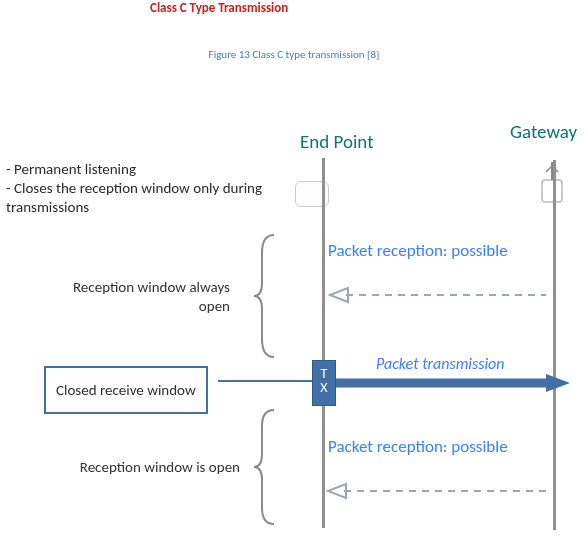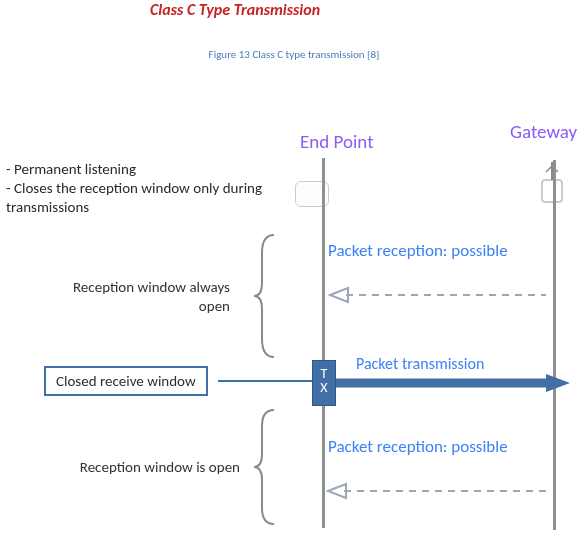--- a/index.html
+++ b/index.html
@@ -20,22 +20,21 @@
     color: var(--text);
     overflow: hidden;
     position: relative;
   }
   .title {
     position: absolute;
     top: 0px;
     left: 150px;
     font-weight: 700;
     color: var(--red-title);
-    font-size: 16px;
-    font-style: italic;
+    font-size: 13px;
   }
   .caption {
     position: absolute;
     top: 48px;
     left: 0;
     width: 100%;
     text-align: center;
     font-size: 11px;
     color: var(--caption-blue);
   }
@@ -43,21 +42,21 @@
   .stage {
     position: absolute;
     top: 108px;
     left: 0;
     width: 588px;
     height: 430px;
   }
   .ep-label, .gw-label {
     position: absolute;
     font-size: 19px;
-    color: #8b5cf6;
+    color: #0f766e;
   }
   .ep-label { top: 22px; left: 300px; }
   .gw-label { top: 12px; left: 510px; }
   .desc {
     position: absolute;
     top: 52px;
     left: 6px;
     font-size: 15px;
     line-height: 1.25;
     max-width: 260px;
@@ -110,21 +109,21 @@
     padding-top: 6px;
   }
   .txblock span { display: block; }
 
   
   .closed-box {
     position: absolute;
     left: 44px;
     top: 258px;
     border: 2px solid var(--blue-border);
-    padding: 4px 10px;
+    padding: 13px 10px;
     font-size: 15px;
     color: #2f2f2f;
     background: #fff;
   }
   .connector {
     position: absolute;
     height: 2px;
     background: var(--blue-border);
     top: 272px;
     left: 218px;
@@ -150,21 +149,21 @@
   .phase-label.a { top: 170px; left: 40px; width: 190px; }
   .phase-label.c { top: 350px; left: 30px; width: 210px; }
 
   
   .anno {
     position: absolute;
     font-size: 17px;
     color: #3b82f6;
   }
   .anno.r1 { top: 132px; left: 328px; }
-  .anno.r2 { top: 246px; left: 356px; font-size: 16px; }
+  .anno.r2 { top: 246px; left: 376px; font-size: 16px; font-style: italic; }
   .anno.r3 { top: 328px; left: 328px; }
 
   
   .arrow {
     position: absolute;
   }
   .arrow svg { display:block; }
   .arrow.dashed1 { top: 176px; left: 328px; width: 222px; height: 22px; }
   .arrow.solid { top: 266px; left: 336px; width: 234px; height: 18px; }
   .arrow.dashed2 { top: 372px; left: 326px; width: 224px; height: 22px; }

